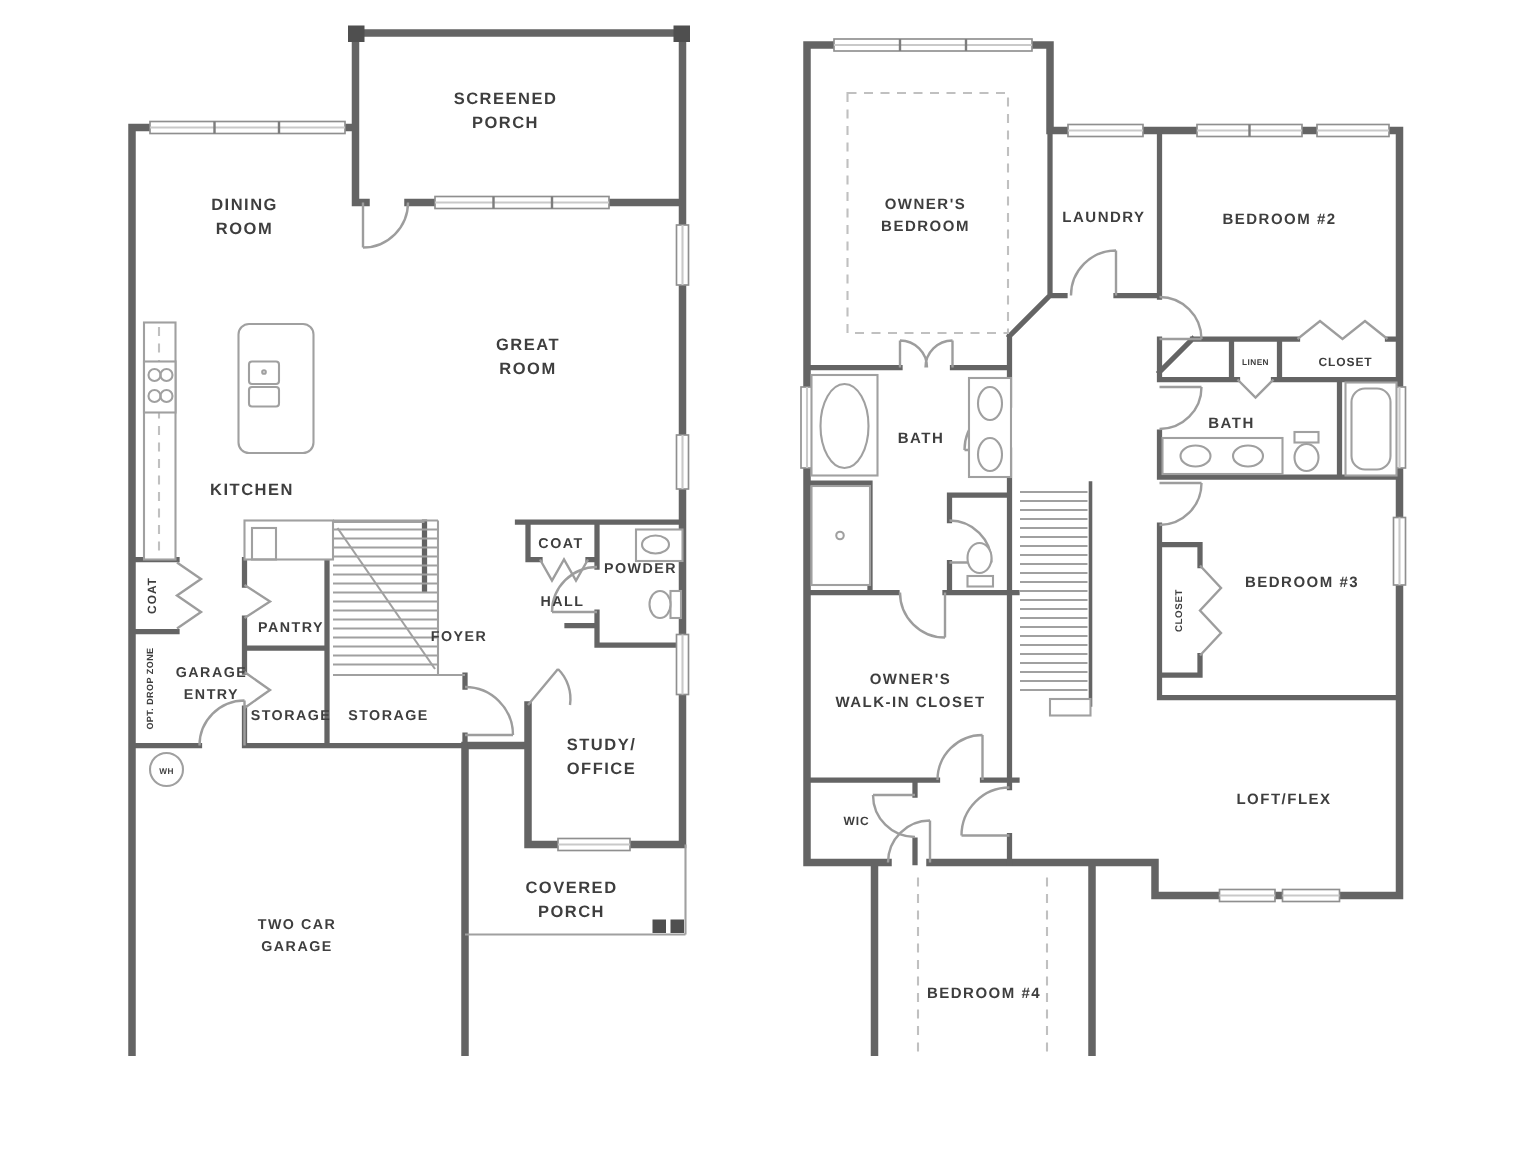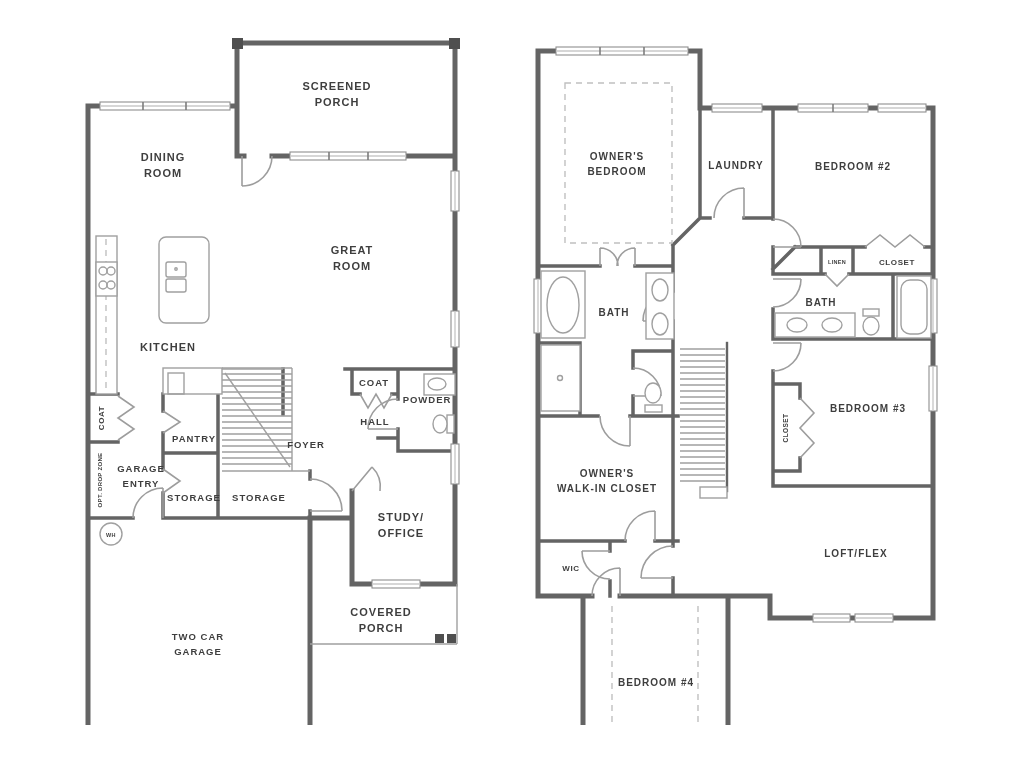--- a/index.html
+++ b/index.html
@@ -1,20 +1,20 @@
 <!DOCTYPE html>
 <html style="--wall: #646464; --fixture: #a0a0a0; --door: #9d9d9d; --dashed: #c0c0c0; --text: #3e3e3e; --glass: #c9c9c9; --background: #ffffff; --post: #4f4f4f;"><head>
 <meta charset="utf-8">
 <style>
   :root{
     --wall:#646464; --fixture:#a0a0a0; --door:#9d9d9d; --dashed:#c0c0c0;
     --text:#3e3e3e; --glass:#c9c9c9; --background:#ffffff; --post:#4f4f4f;
   }
   html,body{margin:0;padding:0;background:var(--background);}
-  .canvas{width:1024px;height:704px;position:relative;background:var(--background);overflow:hidden;margin-top:21px;}
+  .canvas{width:1024px;height:704px;position:relative;background:var(--background);overflow:hidden;}
   svg{display:block;}
   .wall-ext{stroke:var(--wall);stroke-width:5;fill:none;stroke-linecap:square;}
   .wall-int{stroke:var(--wall);stroke-width:3.5;fill:none;stroke-linecap:square;}
   .wall-med{stroke:var(--wall);stroke-width:2.4;fill:none;stroke-linecap:square;}
   .thin{stroke:var(--fixture);stroke-width:1.4;fill:none;}
   .thin-f{stroke:var(--fixture);stroke-width:1.4;fill:#fff;}
   .door{stroke:var(--door);stroke-width:1.6;fill:none;}
   .win{fill:#fff;stroke:#8f8f8f;stroke-width:1.1;}
   .winline{stroke:var(--glass);stroke-width:1.4;fill:none;}
   .wintick{stroke:#7d7d7d;stroke-width:1.6;fill:none;}

